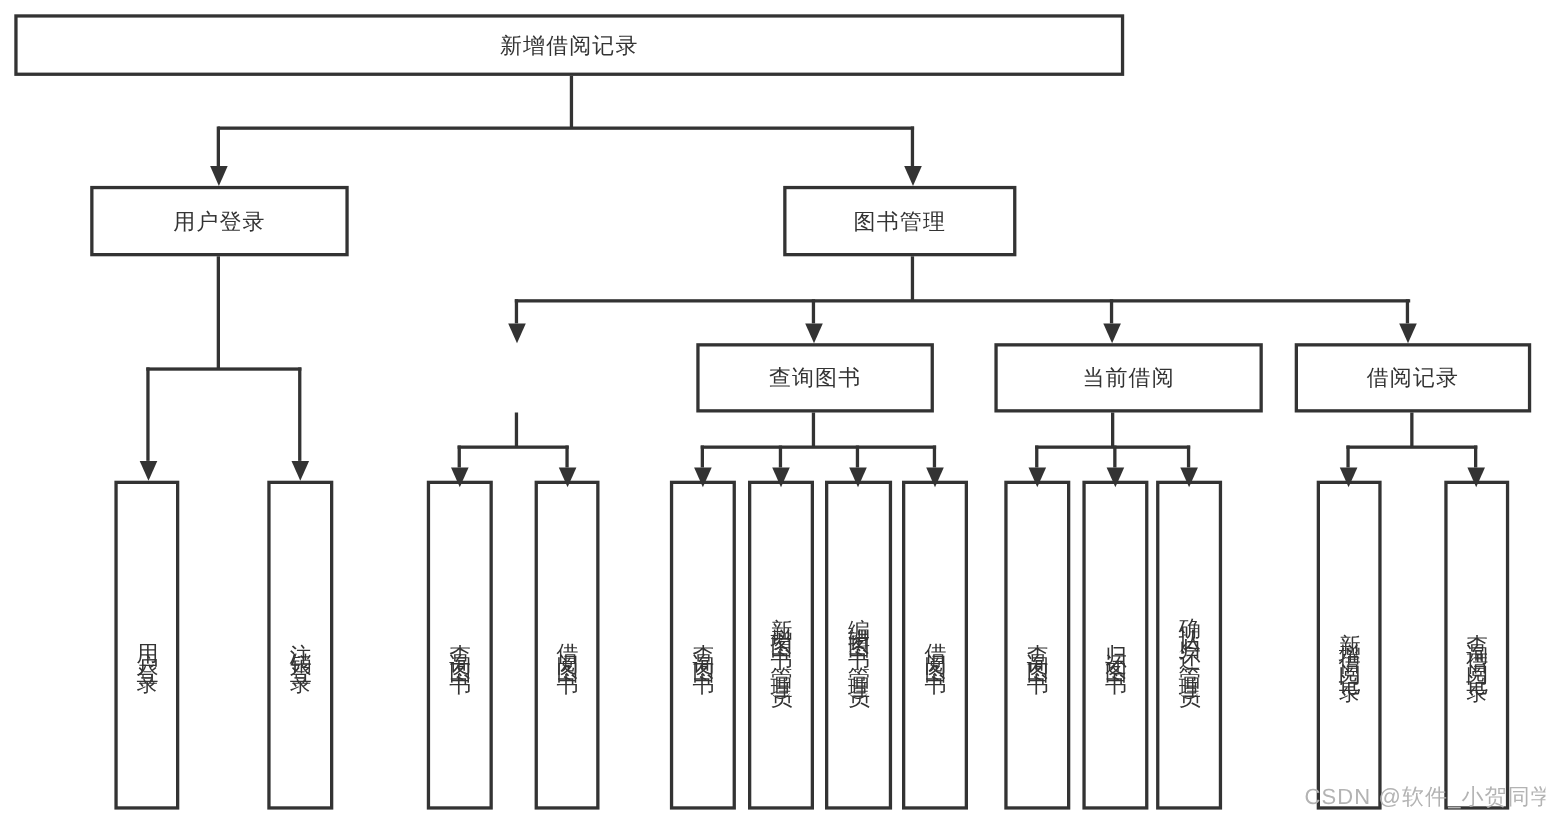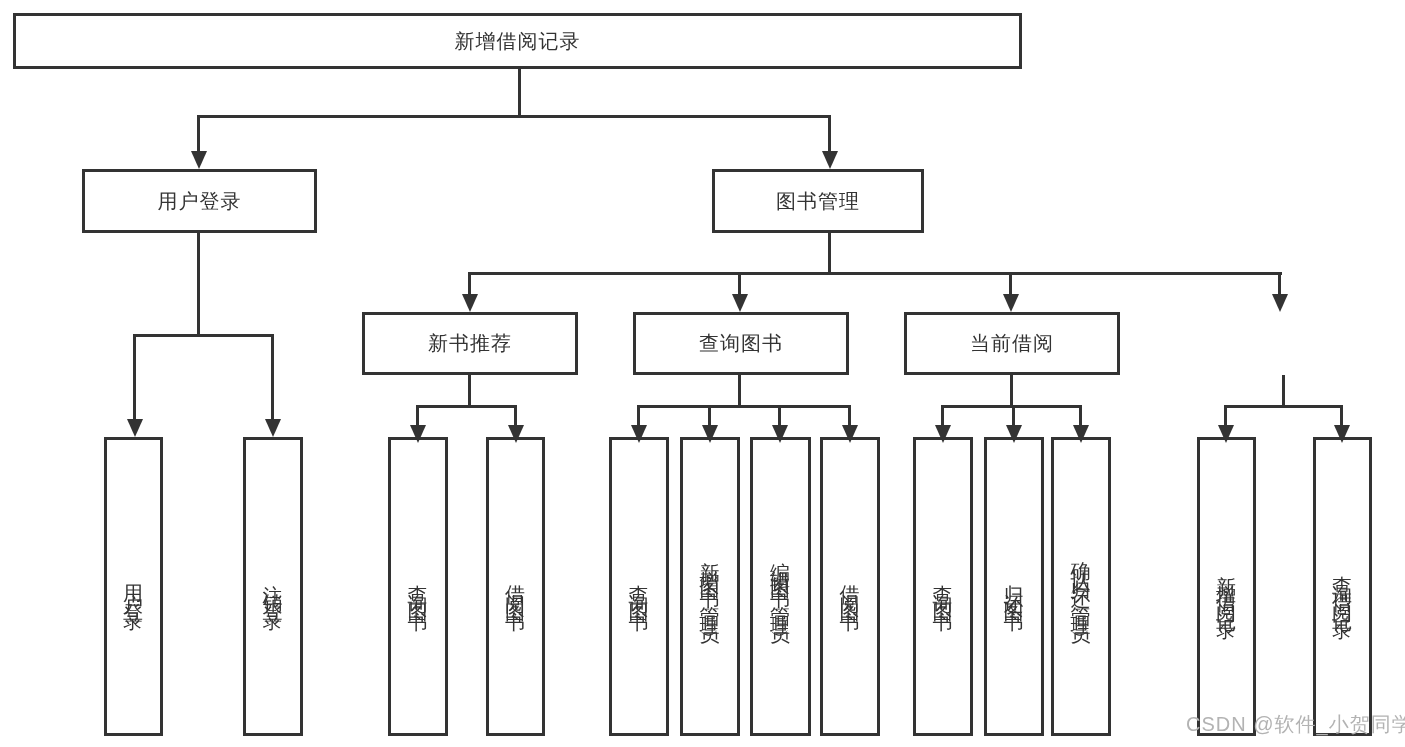--- a/index.html
+++ b/index.html
@@ -84,23 +84,23 @@
   <div class="drop" style="left:133px;top:334px;height:85px;"></div>
   <div class="drop" style="left:271px;top:334px;height:85px;"></div>
 
   <div class="vline" style="left:828px;top:233px;height:40px;"></div>
   <div class="hline" style="left:468px;top:272px;width:814px;"></div>
   <div class="drop" style="left:468px;top:272px;height:22px;"></div>
   <div class="drop" style="left:738px;top:272px;height:22px;"></div>
   <div class="drop" style="left:1009px;top:272px;height:22px;"></div>
   <div class="drop" style="left:1278px;top:272px;height:22px;"></div>
 
-  <div class="node hnode" style="left:362px;top:312px;width:216px;height:63px;">新书推荐</div>
   <div class="node hnode" style="left:633px;top:312px;width:216px;height:63px;">查询图书</div>
-  <div class="node hnode" style="left:904px;top:312px;width:216px;height:63px;">当前借阅</div>
+  <div class="node hnode" style="left:904px;top:312px;width:244px;height:63px;">当前借阅</div>
+  <div class="node hnode" style="left:1177px;top:312px;width:215px;height:63px;">借阅记录</div>
 
   <div class="vline" style="left:468px;top:375px;height:31px;"></div>
   <div class="hline" style="left:416px;top:405px;width:101px;"></div>
   <div class="drop" style="left:416px;top:405px;height:20px;"></div>
   <div class="drop" style="left:514px;top:405px;height:20px;"></div>
 
   <div class="vline" style="left:738px;top:375px;height:31px;"></div>
   <div class="hline" style="left:637px;top:405px;width:214px;"></div>
   <div class="drop" style="left:637px;top:405px;height:20px;"></div>
   <div class="drop" style="left:708px;top:405px;height:20px;"></div>

